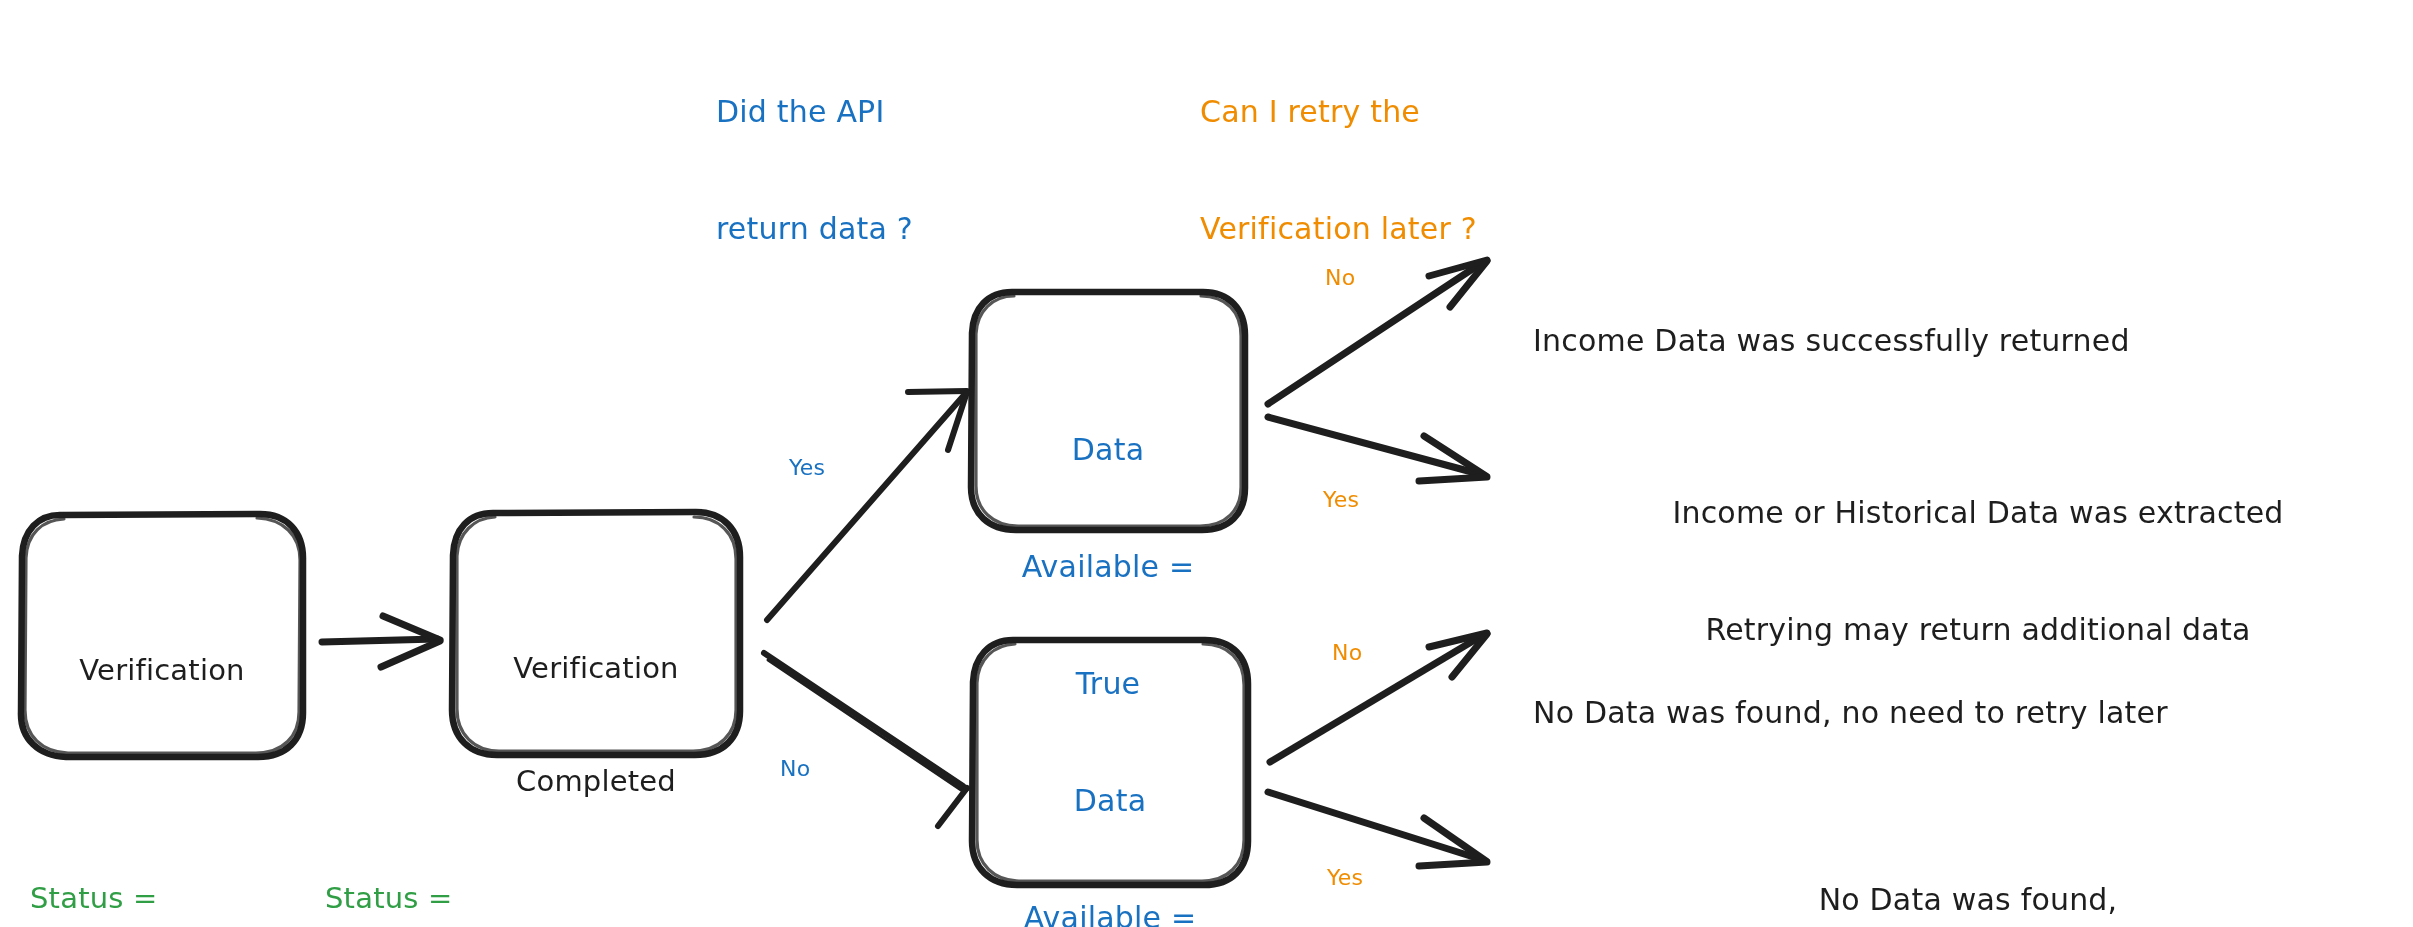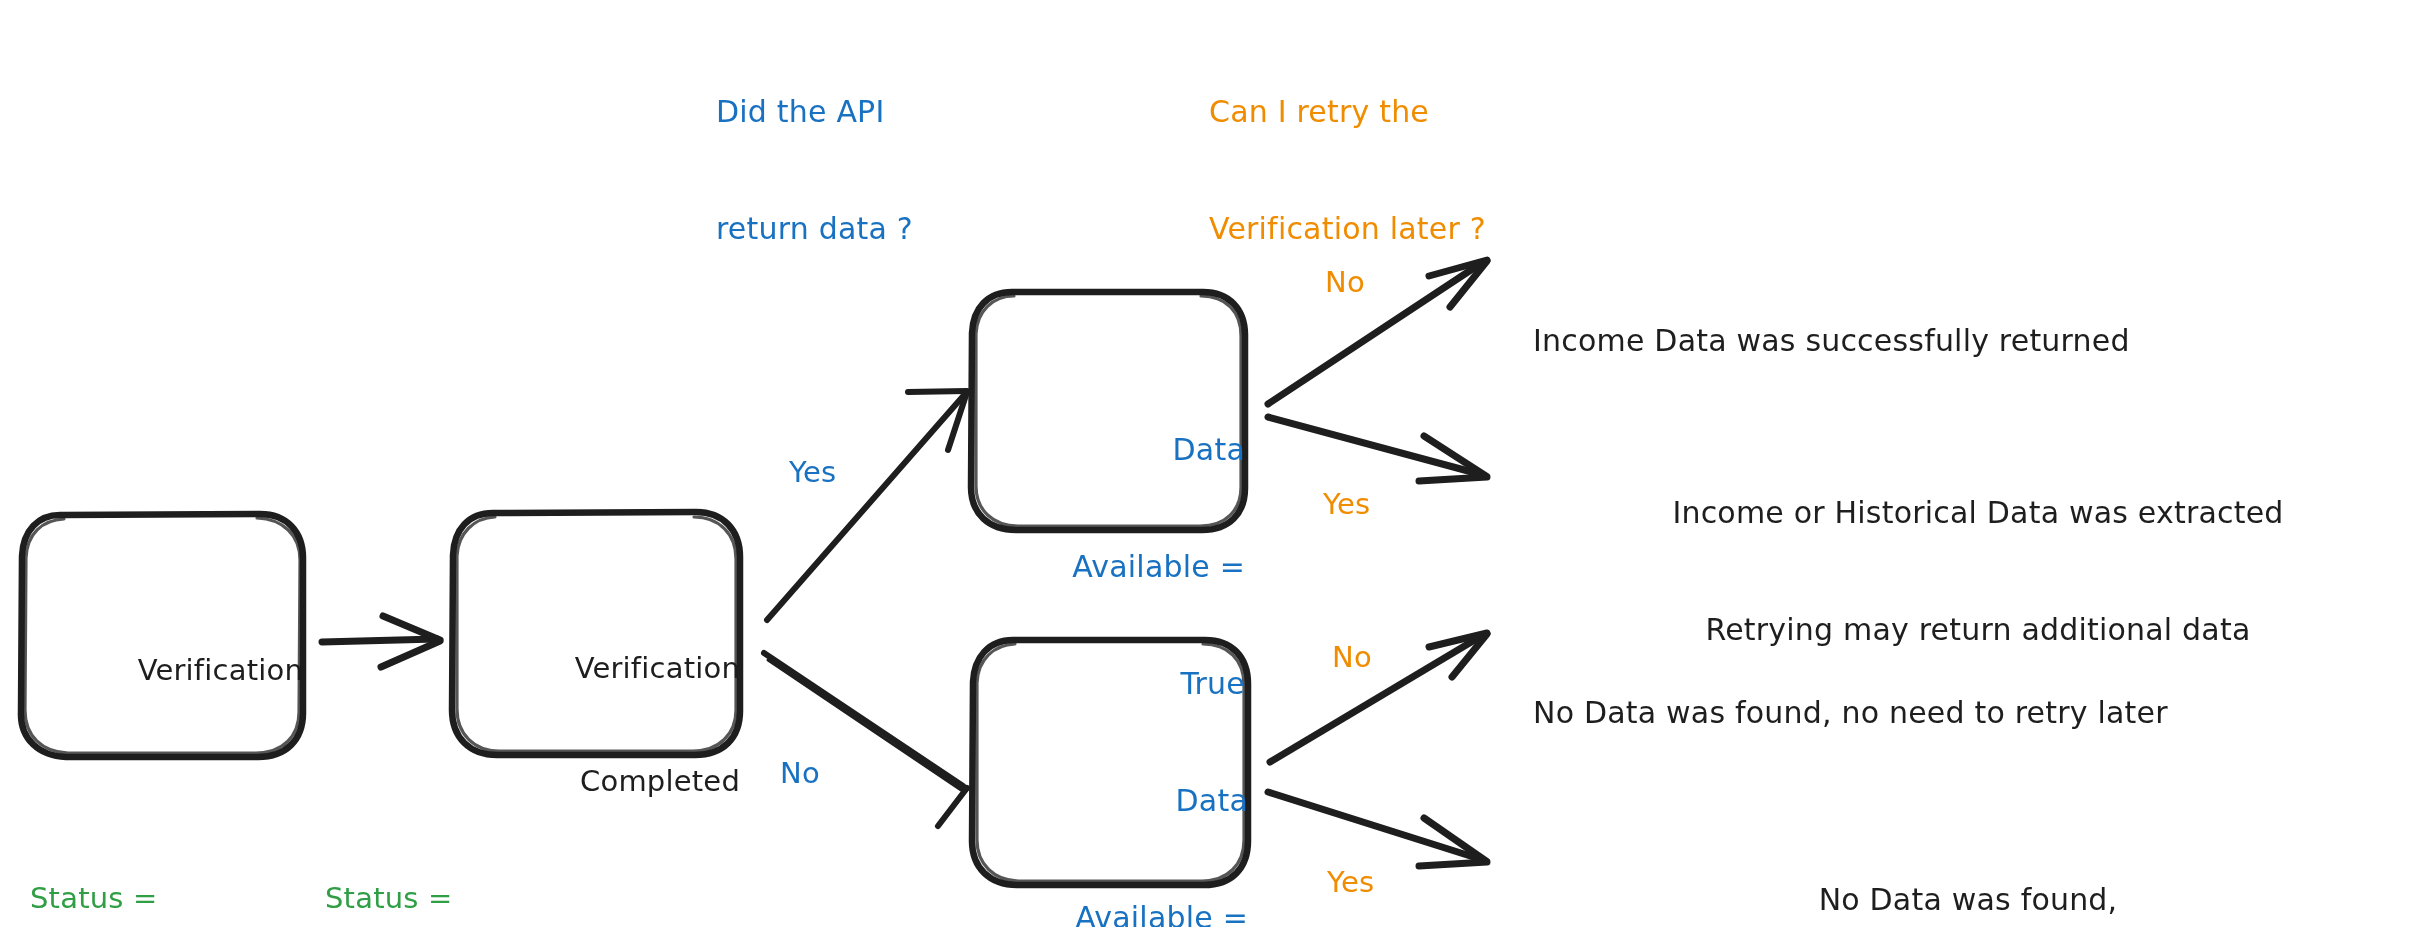--- a/index.html
+++ b/index.html
@@ -28,42 +28,42 @@
   .lbl {
     position: absolute;
     white-space: pre;
     line-height: 1.30;
     letter-spacing: 0.2px;
     font-family: "DejaVu Sans", sans-serif;
   }
   .node-label {
     color: #1e1e1e;
     font-size: 29px;
-    text-align: right;
+    text-align: center;
     font-weight: 400;
   }
   .node-label.blue {
     color: #1971c2;
     font-size: 30px;
   }
   .status-label {
     color: #2f9e44;
     font-size: 29px;
     text-align: left;
     font-weight: 400;
   }
   .question-label {
     font-size: 30px;
     text-align: left;
     font-weight: 400;
   }
   .question-label.blue { color: #1971c2; }
-  .question-label.orange { color: #f08c00; margin-left: 9px; }
+  .question-label.orange { color: #f08c00; }
   .edge-label {
-    font-size: 29px;
+    font-size: 22px;
     font-weight: 400;
   }
   .edge-label.blue { color: #1971c2; }
   .edge-label.orange { color: #f08c00; }
   .outcome-label {
     color: #1e1e1e;
     font-size: 30px;
     font-weight: 400;
     margin-left: 28px;
   }

